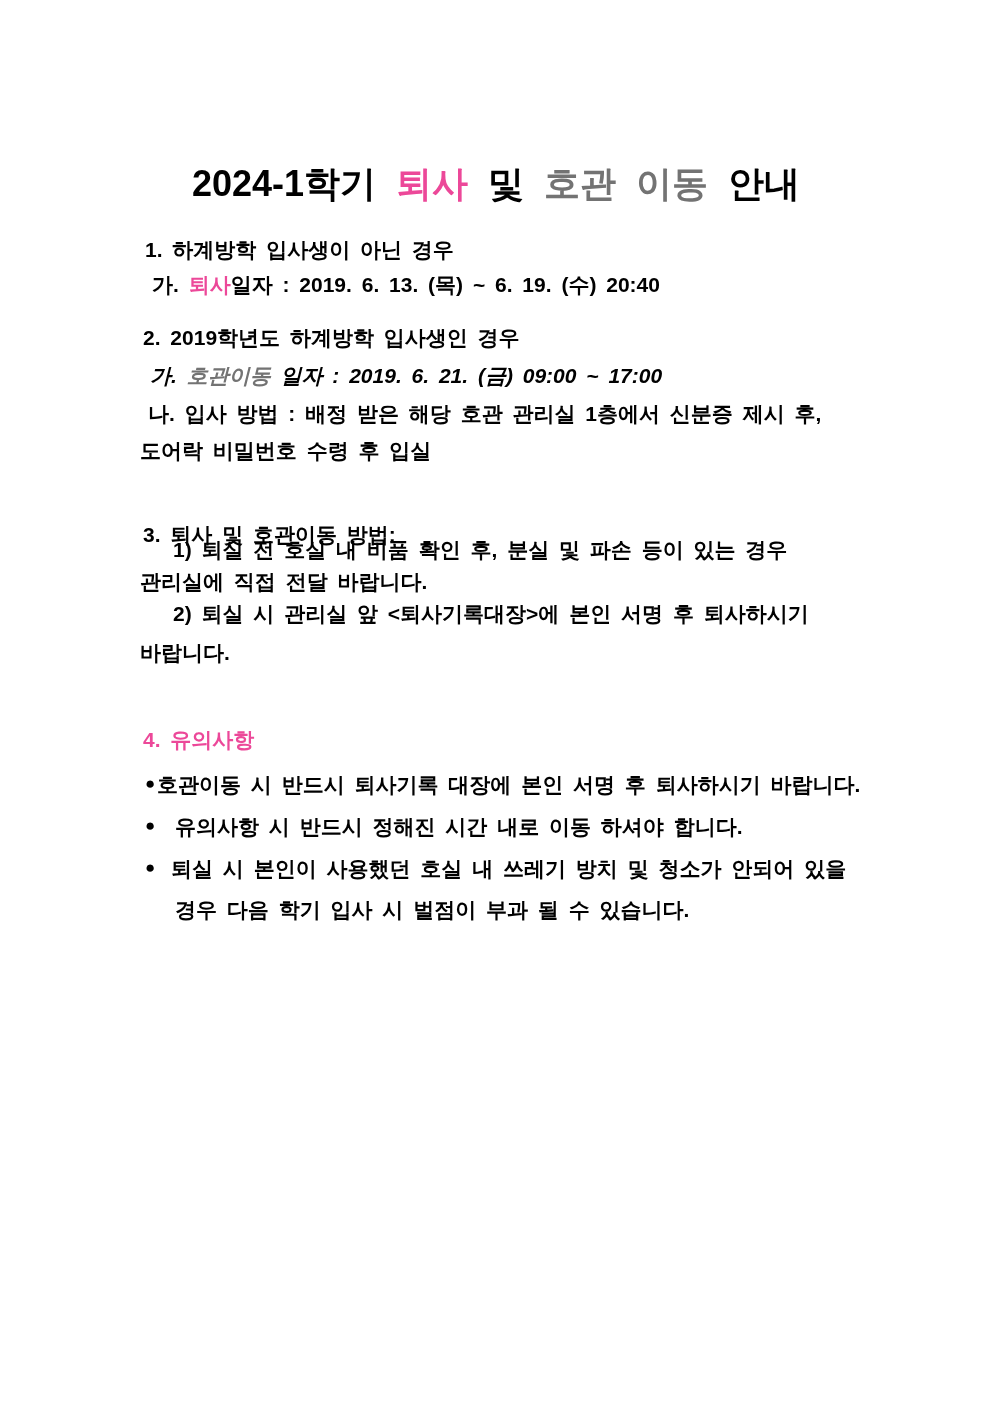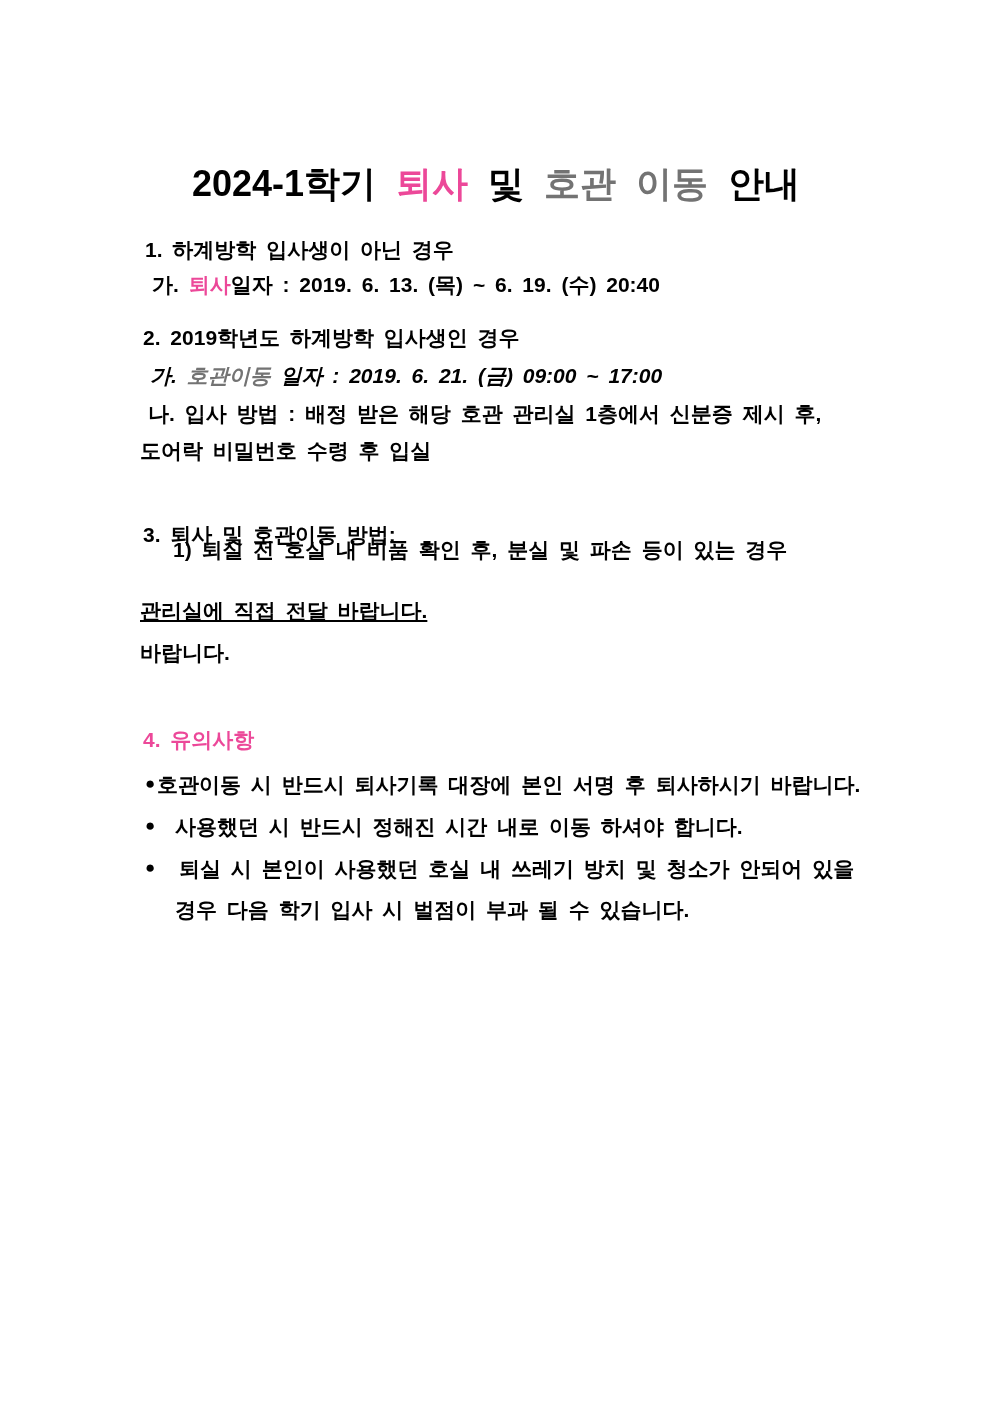--- a/index.html
+++ b/index.html
@@ -62,35 +62,36 @@
 
   <div class="line" style="top:325px; left:143px;">2. 2019학년도 하계방학 입사생인 경우</div>
   <div class="line" style="top:363px; left:150px;font-style:italic;">
     <span>가. </span><span class="red">호관이동</span><span> 일자 : 2019. 6. 21. (금) 09:00 ~ 17:00</span>
   </div>
   <div class="line" style="top:401px; left:148px;text-align:center;">나. 입사 방법 : 배정 받은 해당 호관 관리실 1층에서 신분증 제시 후,</div>
   <div class="line" style="top:438px; left:140px;">도어락 비밀번호 수령 후 입실</div>
 
   <div class="line" style="top:502px; left:143px;margin-top:20px;">3. 퇴사 및 호관이동 방법:</div>
   <div class="line" style="top:537px; left:173px;">1) 퇴실 전 호실 내 비품 확인 후, 분실 및 파손 등이 있는 경우</div>
-  <div class="line" style="top:598px; left:140px;text-decoration:underline;">관리실에 직접 전달 바랍니다.</div>
+  <div class="line" style="top:569px; left:140px;">관리실에 직접 전달 바랍니다.</div>
+  <div class="line" style="top:601px; left:173px;">2) 퇴실 시 관리실 앞 &lt;퇴사기록대장&gt;에 본인 서명 후 퇴사하시기</div>
   <div class="line" style="top:640px; left:140px;">바랍니다.</div>
 
   <div class="line blue" style="top:727px; left:143px;">4. 유의사항</div>
 
   <div class="line" style="top:772px; left:145px;">
     <span class="bullet-glyph">●</span>
     <span class="bullet-text" style="margin-left:12px;">호관이동 시 반드시 퇴사기록 대장에 본인 서명 후 퇴사하시기 바랍니다.</span>
   </div>
 
   <div class="line" style="top:814px; left:145px;">
     <span class="bullet-glyph">●</span>
-    <span class="bullet-text" style="margin-left:30px;">사용했던 시 반드시 정해진 시간 내로 이동 하셔야 합니다.</span>
+    <span class="bullet-text" style="margin-left:30px;">유의사항 시 반드시 정해진 시간 내로 이동 하셔야 합니다.</span>
   </div>
 
   <div class="line" style="top:856px; left:145px;">
     <span class="bullet-glyph">●</span>
-    <span class="bullet-text" style="margin-left:34px;">퇴실 시 본인이 사용했던 호실 내 쓰레기 방치 및 청소가 안되어 있을</span>
+    <span class="bullet-text" style="margin-left:26px;">퇴실 시 본인이 사용했던 호실 내 쓰레기 방치 및 청소가 안되어 있을</span>
   </div>
 
   <div class="line" style="top:897px; left:175px;">경우 다음 학기 입사 시 벌점이 부과 될 수 있습니다.</div>
 
 </div>
 
 </body></html>

